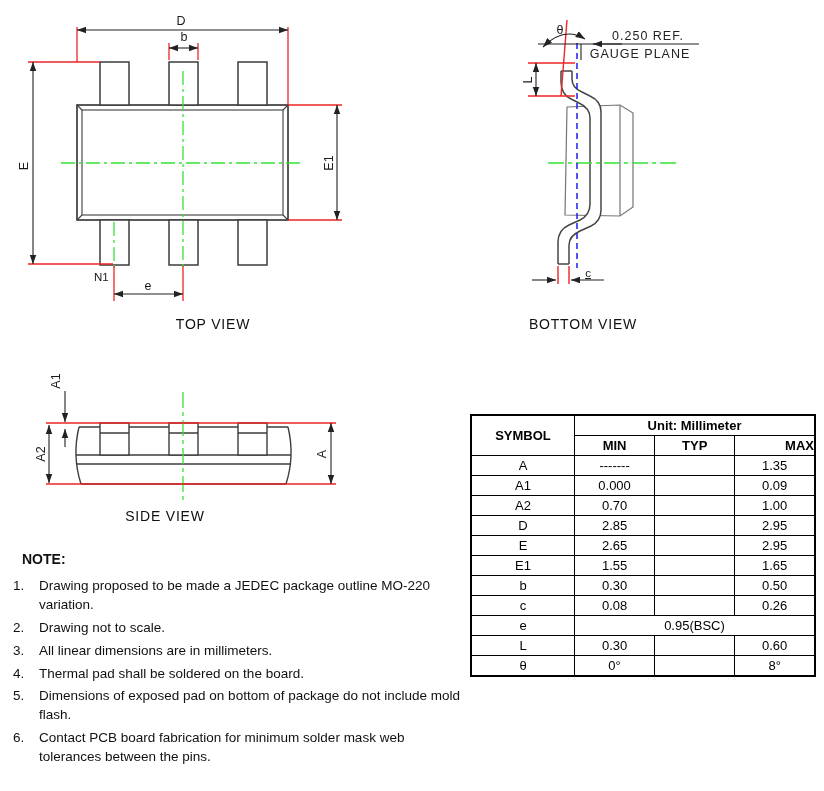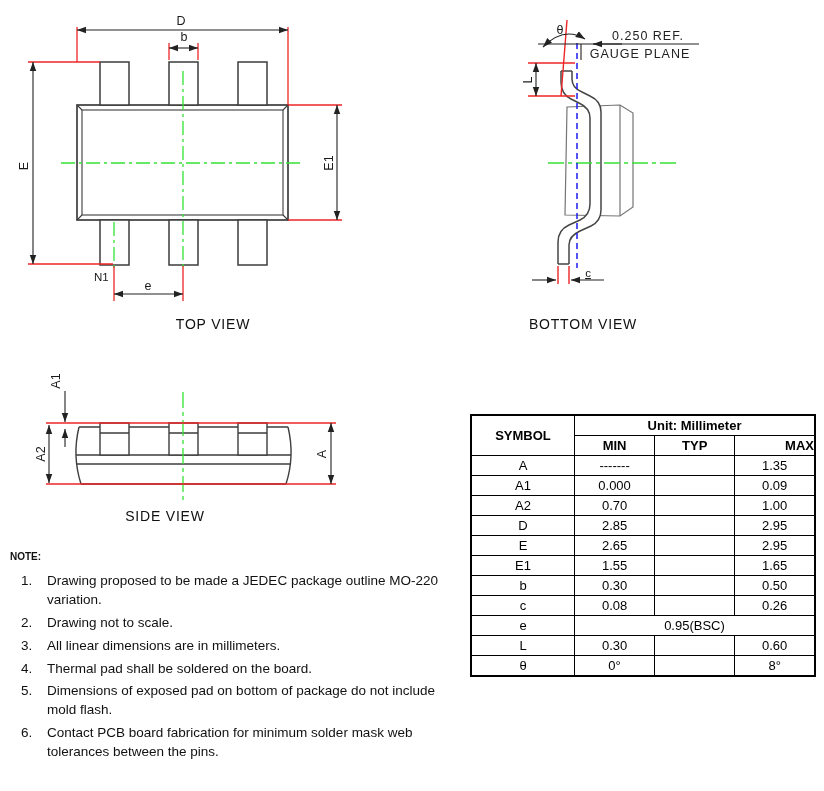--- a/index.html
+++ b/index.html
@@ -19,22 +19,22 @@
   #dim-table{border:2px solid #000;}
   #dim-table th{font-weight:bold;}
   #dim-table td{font-weight:normal;}
   #dim-table .c-sym{width:102px;}
   #dim-table .c-min{width:79px;margin-top:20px;}
   #dim-table .c-typ{width:76px;}
   #dim-table .c-max{width:87px;text-align:right;}
 
   
   #notes{position:absolute;left:10px;top:551px;width:452px;color:#111;font-size:13.5px;}
-  #notes .note-title{font-weight:bold;margin:0 0 10px 0;font-size:10px;}
-  #notes ol{list-style:none;margin:8px;padding:0;counter-reset:n;}
+  #notes .note-title{font-weight:bold;margin:0 0 10px 12px;font-size:14px;}
+  #notes ol{list-style:none;margin:0;padding:0;counter-reset:n;}
   #notes li{counter-increment:n;position:relative;padding-left:29px;margin-bottom:4px;
             line-height:1.4;}
   #notes li::before{content:counter(n) ".";position:absolute;left:3px;top:0;}
 </style>
 </head>
 <body>
 
 <div id="canvas">
 
   <svg style="left:0;top:0" width="370" height="345" viewBox="0 0 370 345">

